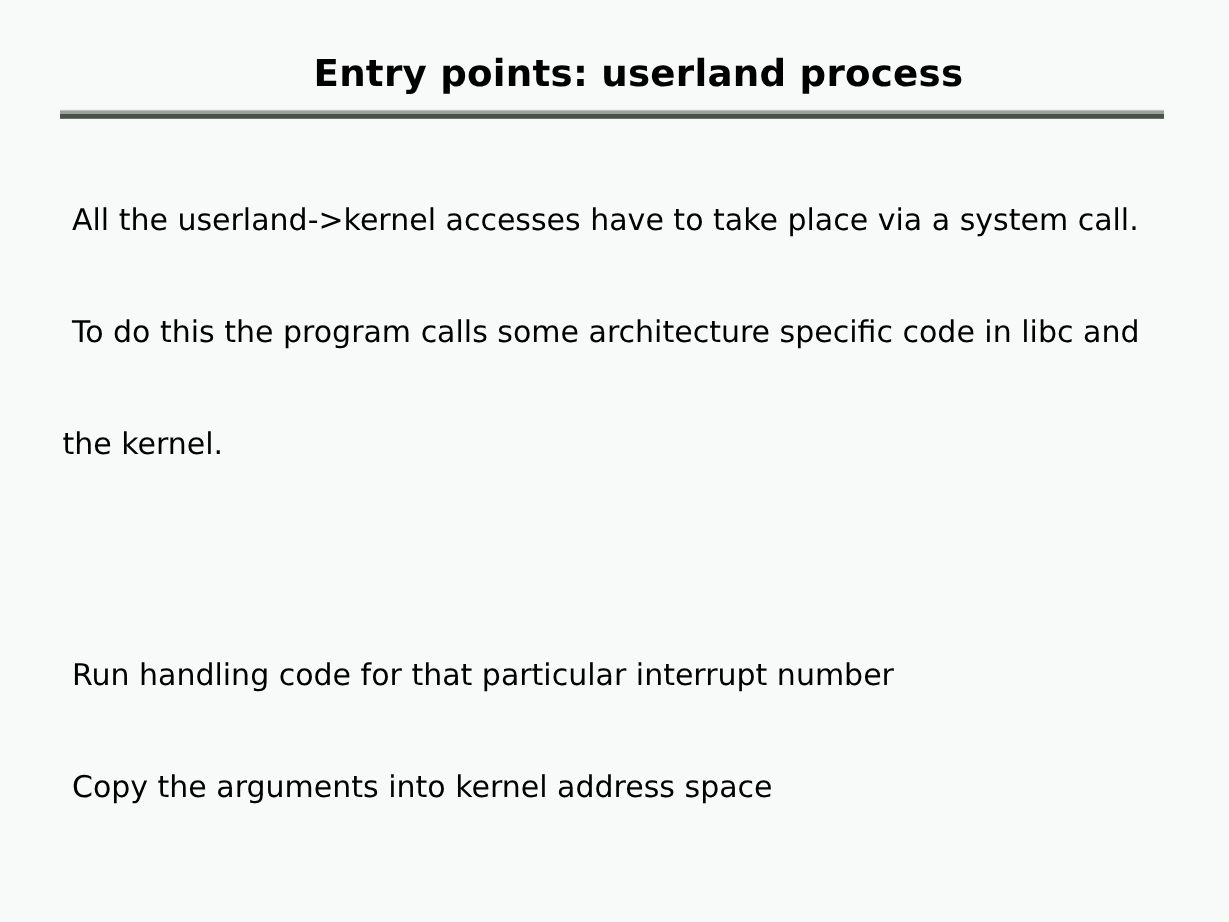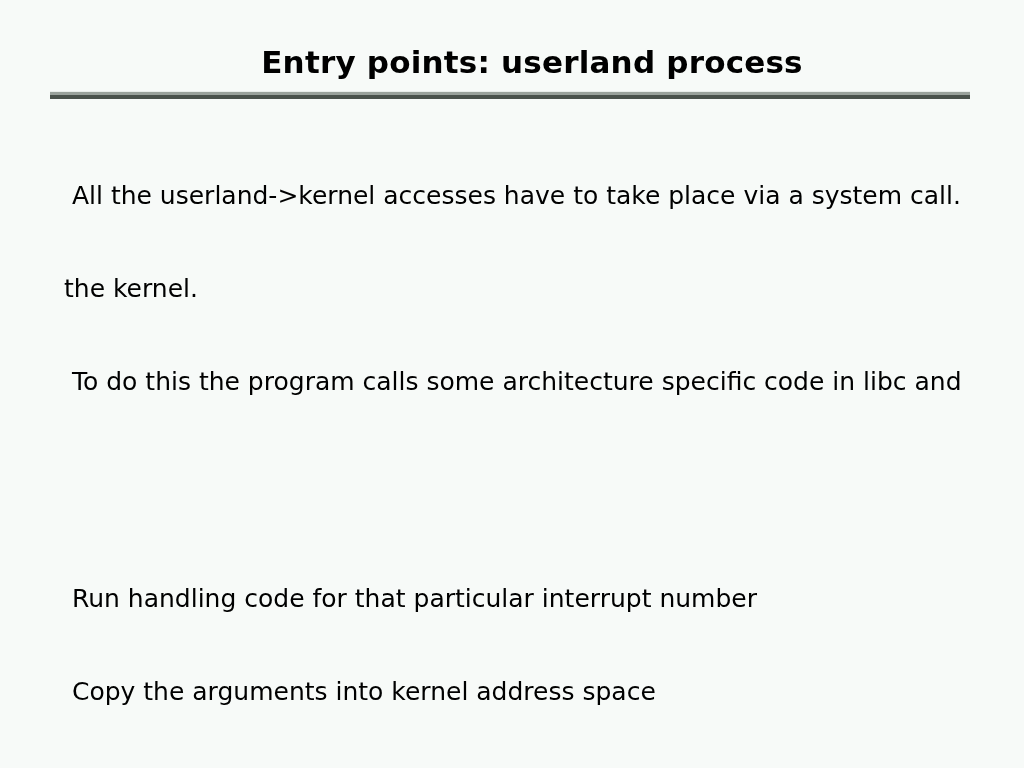--- a/index.html
+++ b/index.html
@@ -77,21 +77,21 @@
     top: 106px;
     width: 940px;
   }
 
   .para {
     font-family: "DejaVu Sans", sans-serif;
     font-size: 25px;
     line-height: 31px;
     color: #000000;
     white-space: pre;
-    margin: 12px;
+    margin: 0;
   }
   .para .line {
     display: block;
     white-space: pre;
   }
 
   
   .gap-lg { height: 38px; }
 </style>
 </head>
@@ -104,22 +104,22 @@
   <div class="title-rule">
     <div class="rule-hi"></div>
     <div class="rule-mid"></div>
     <div class="rule-lo"></div>
   </div>
 
   <div class="body-area">
 
     <div class="para">
       <span class="line"> All the userland-&gt;kernel accesses have to take place via a system call.</span>
+      <span class="line"> To do this the program calls some architecture specific code in libc and</span>
       <span class="line">the kernel.</span>
-      <span class="line"> To do this the program calls some architecture specific code in libc and</span>
     </div>
 
     <div class="gap-lg"></div>
 
     <div class="para">
       <span class="line"> Run handling code for that particular interrupt number</span>
       <span class="line"> Copy the arguments into kernel address space</span>
     </div>
 
   </div>

